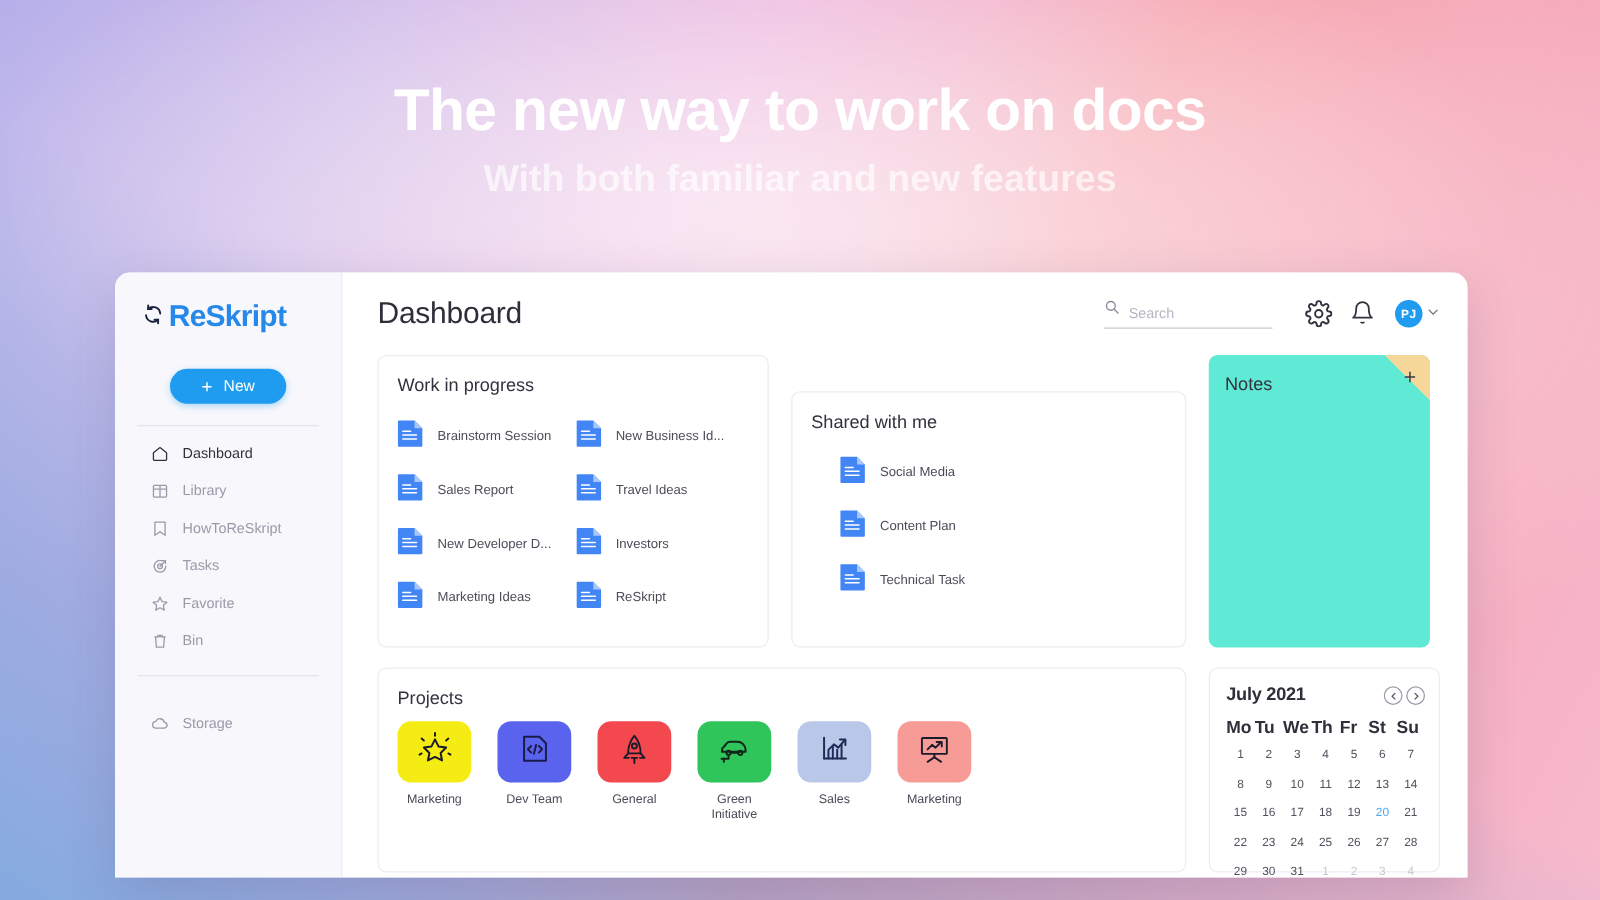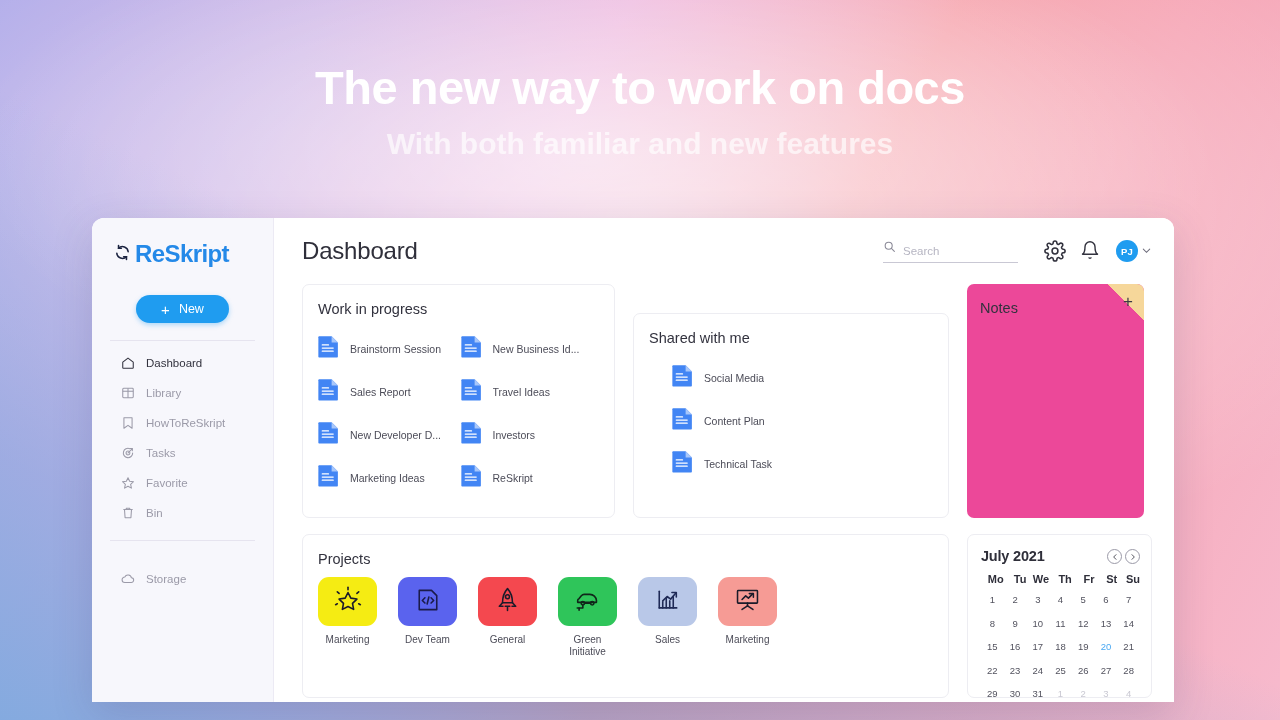--- a/index.html
+++ b/index.html
@@ -124,21 +124,21 @@
     display:flex; align-items:center; gap:9px;
     height:43px; cursor:pointer;
   }
   .card-wip .doc-item { width:50%; }
   .card-shared .doc-item { width:100%; padding-left:23px; }
   .doc-name { font-size:10.5px; color:#4c4c58; white-space:nowrap; overflow:hidden; }
 
   
   .notes {
     width:177px; border-radius:7px; position:relative; overflow:hidden;
-    background:#ec4899; padding:16px 13px 0 13px;
+    background:#5eead4; padding:16px 13px 0 13px;
   }
   .notes-fold {
     position:absolute; top:0; right:0; width:36px; height:36px;
     background: linear-gradient(225deg, #f6d79a 50%, rgba(0,0,0,0) 50%);
   }
   .notes-title { font-size:14.5px; color:#32323e; position:relative; }
   .notes-plus {
     position:absolute; top:9px; right:11px; font-size:17px; color:#3a3a46;
     line-height:1; cursor:pointer; font-weight:300;
   }
@@ -157,21 +157,21 @@
   .calendar { width:185px; padding:13px 11px 0 13px; }
   .cal-head { display:flex; align-items:flex-end; justify-content:space-between; }
   .cal-title { font-size:14.5px; color:#2f2f3a; font-weight:bold; letter-spacing:-0.2px; }
   .cal-navs { display:flex; gap:3px; }
   .cal-nav {
     width:15px; height:15px; border:1px solid #9b9aa8; border-radius:50%;
     display:flex; align-items:center; justify-content:center; cursor:pointer;
     font-size:8px; color:#55555f;
   }
   .cal-grid { display:grid; grid-template-columns:repeat(7,1fr); margin-top:9px; }
-  .cal-dow { font-size:11px; color:#2f2f3a; font-weight:bold; text-align:right; padding-bottom:3px; }
+  .cal-dow { font-size:14px; color:#2f2f3a; font-weight:bold; text-align:left; padding-bottom:3px; }
   .cal-day {
     font-size:9.5px; color:#52525e; text-align:center; height:23.5px;
     line-height:23.5px; cursor:pointer;
   }
   .cal-day.muted { color:#c9c8d2; }
   .cal-day.today { color:#49a8f2; }
 </style>
 </head>
 <body>
 

